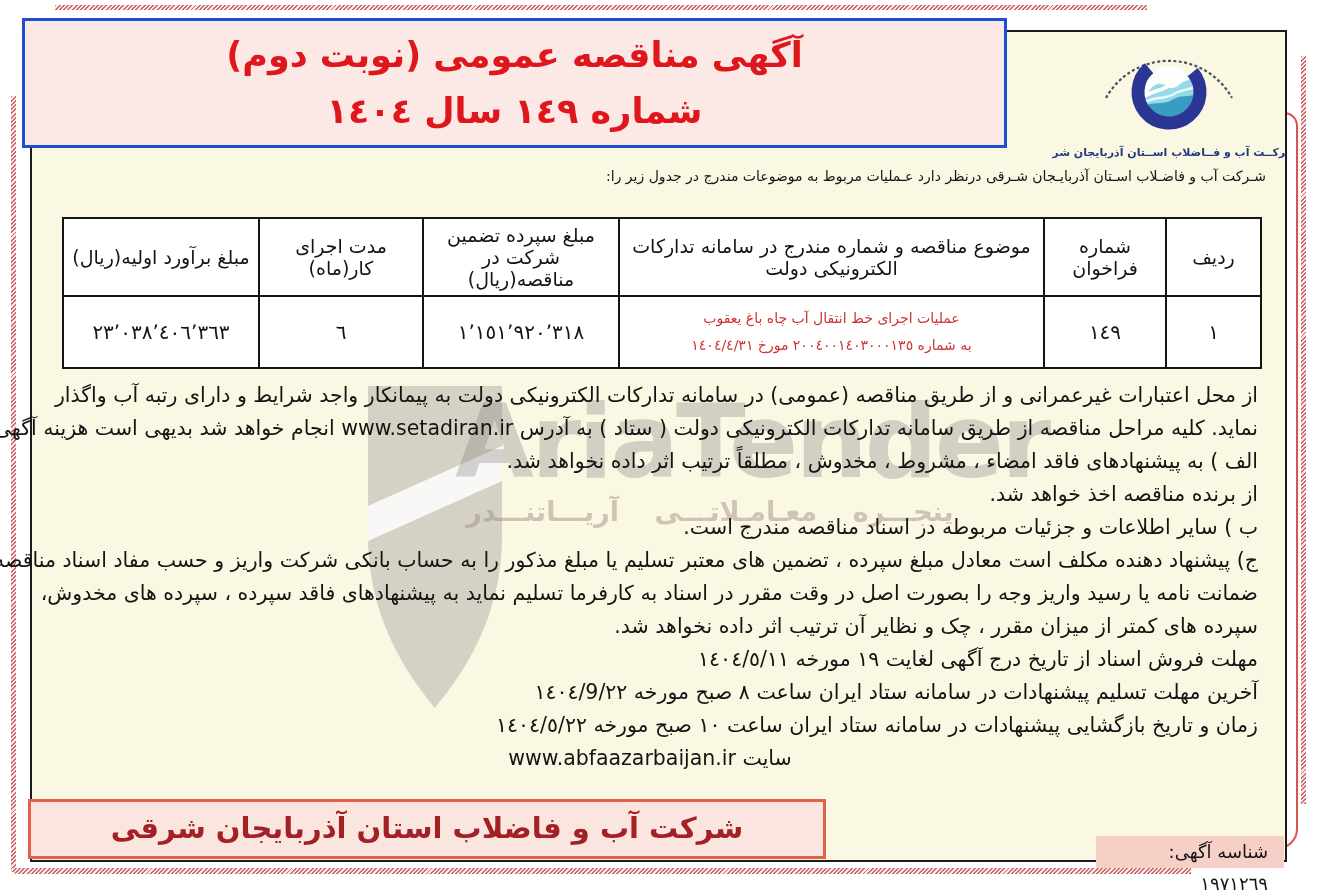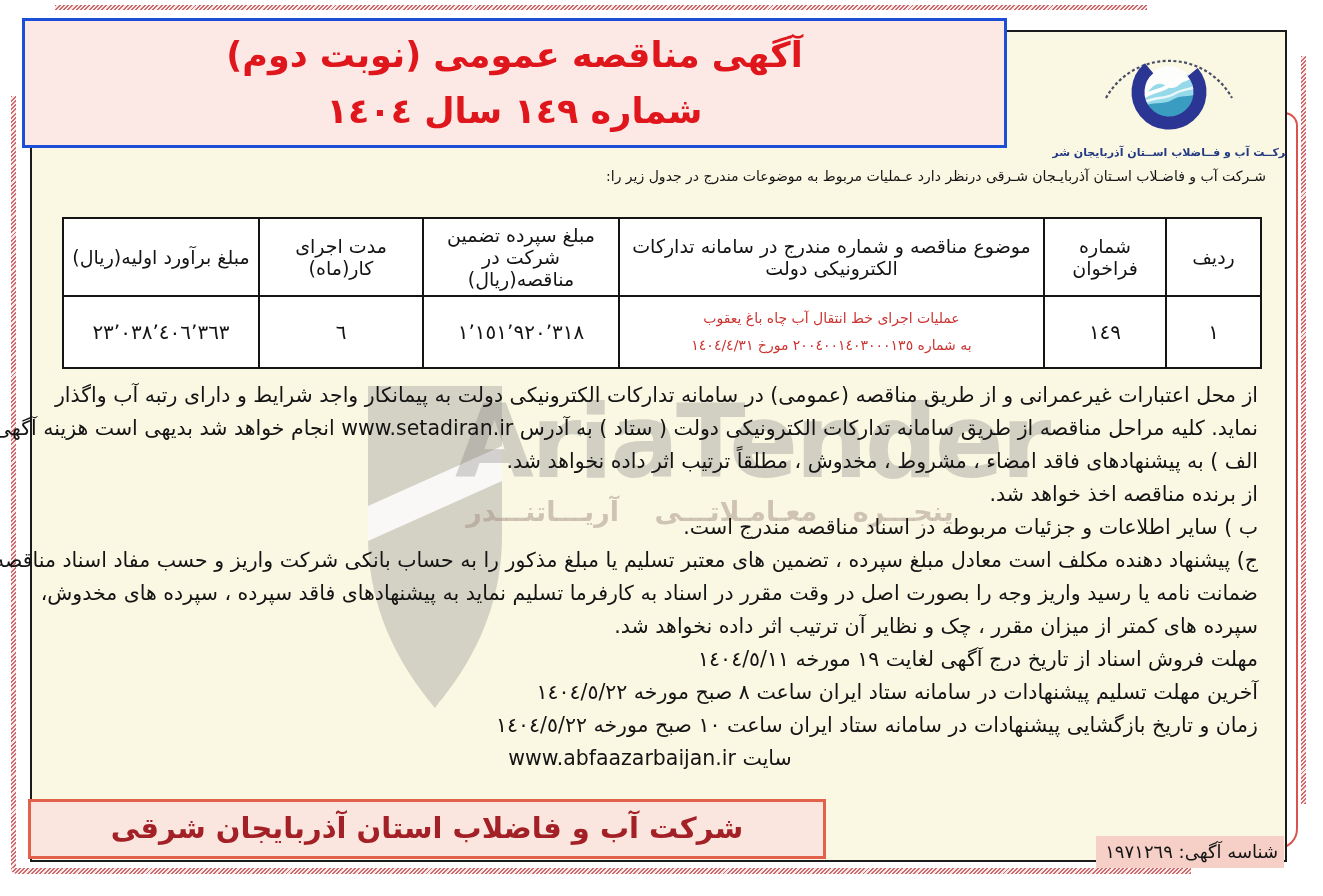--- a/index.html
+++ b/index.html
@@ -82,21 +82,21 @@
   
   .company-box{
     position:absolute;left:28px;top:799px;width:798px;height:60px;z-index:3;
     background:#FBE5DF;border:3px solid #E2614B;box-sizing:border-box;
     text-align:center;direction:rtl;
     font-size:29px;font-weight:bold;color:#A32126;line-height:52px;
   }
   .ad-id{
     position:absolute;left:1096px;top:836px;width:188px;height:32px;z-index:4;
     background:#F6D0C6;direction:rtl;text-align:right;
-    font-size:18px;color:#141414;line-height:32px;padding-right:6px;box-sizing:border-box;
+    font-size:18px;color:#141414;line-height:32px;padding-right:16px;box-sizing:border-box;
   }
 </style>
 </head>
 <body>
 
 <div class="hatch hatch-top"></div>
 <div class="hatch hatch-left"></div>
 <div class="hatch hatch-bottom"></div>
 <div class="hatch hatch-right"></div>
 <div class="curl"></div>
@@ -179,19 +179,19 @@
 <div class="body-text">
   <div class="bline">از محل اعتبارات غیرعمرانی و از طریق مناقصه (عمومی) در سامانه تدارکات الکترونیکی دولت به پیمانکار واجد شرایط و دارای رتبه آب واگذار</div>
   <div class="bline">نماید. کلیه مراحل مناقصه از طریق سامانه تدارکات الکترونیکی دولت ( ستاد ) به آدرس www.setadiran.ir انجام خواهد شد بدیهی است هزینه آگهی</div>
   <div class="bline">الف ) به پیشنهادهای فاقد امضاء ، مشروط ، مخدوش ، مطلقاً ترتیب اثر داده نخواهد شد.</div>
   <div class="bline">از برنده مناقصه اخذ خواهد شد.</div>
   <div class="bline">ب ) سایر اطلاعات و جزئیات مربوطه در اسناد مناقصه مندرج است.</div>
   <div class="bline">ج) پیشنهاد دهنده مکلف است معادل مبلغ سپرده ، تضمین های معتبر تسلیم یا مبلغ مذکور را به حساب بانکی شرکت واریز و حسب مفاد اسناد مناقصه</div>
   <div class="bline">ضمانت نامه یا رسید واریز وجه  را بصورت اصل در وقت مقرر در اسناد به کارفرما تسلیم نماید به پیشنهادهای فاقد سپرده ، سپرده های مخدوش،</div>
   <div class="bline">سپرده های کمتر از میزان مقرر ، چک و نظایر آن ترتیب اثر داده نخواهد شد.</div>
   <div class="bline">مهلت فروش اسناد از تاریخ درج آگهی لغایت ١٩ مورخه ١٤٠٤/٥/١١</div>
-  <div class="bline">آخرین مهلت تسلیم پیشنهادات در سامانه ستاد ایران ساعت ٨ صبح مورخه ١٤٠٤/٥/٢٢</div>
+  <div class="bline">آخرین مهلت تسلیم پیشنهادات در سامانه ستاد ایران ساعت ٨ صبح مورخه ١٤٠٤/9/٢٢</div>
   <div class="bline">زمان و تاریخ بازگشایی پیشنهادات در سامانه ستاد ایران ساعت ١٠ صبح مورخه ١٤٠٤/٥/٢٢</div>
   <div class="bline center">سایت www.abfaazarbaijan.ir</div>
 </div>
 
 <div class="company-box">شرکت آب و فاضلاب استان آذربایجان شرقی</div>
 <div class="ad-id">شناسه آگهی: ١٩٧١٢٦٩</div>
 
 </body></html>

